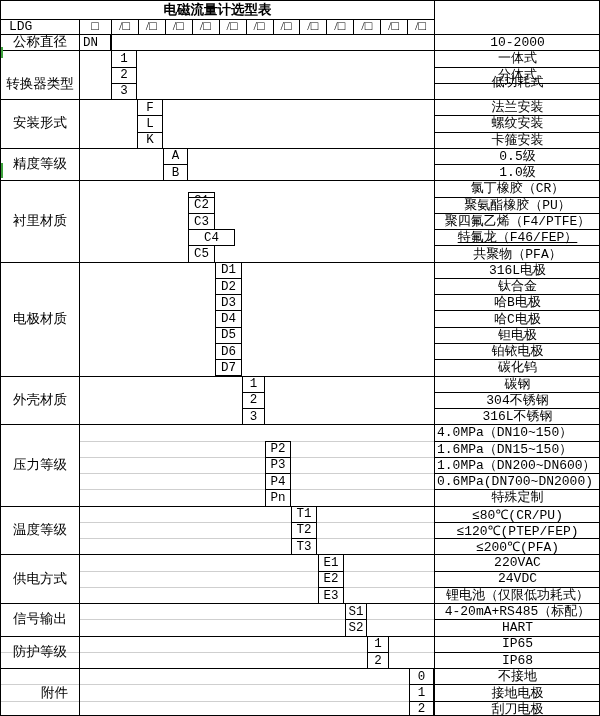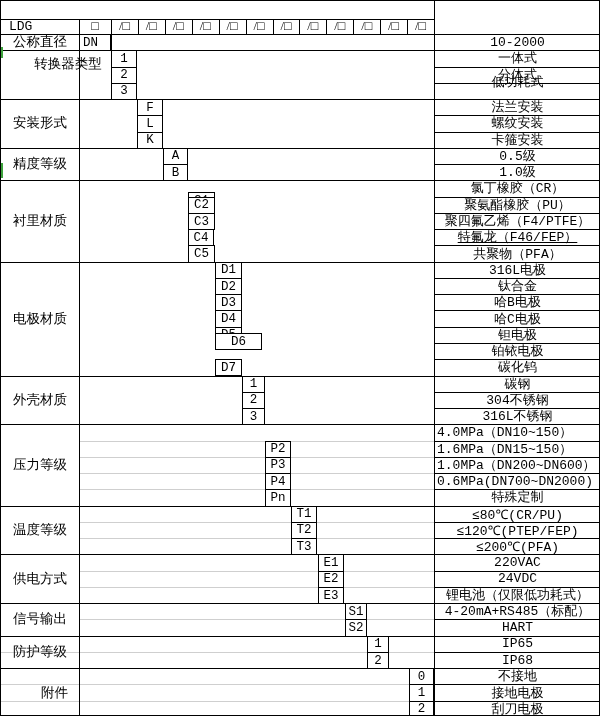--- a/index.html
+++ b/index.html
@@ -20,20 +20,21 @@
   .desc{z-index:4;}
   .slot{font-size:12.5px;z-index:4;}
   .txt{z-index:4;}
   .artifact{z-index:5;}
 </style>
 </head>
 <body>
 
 <div id="stage">
 
+  <div id="hdr-title" class="abs flexc title txt" style="left: 0px; top: 0px; width: 433px; height: 18px;">电磁流量计选型表</div>
   <div id="hdr-ldg" class="abs flexl mono txt" style="left: 0px; top: 18px; width: 78px; height: 15px; padding-left: 8px;">LDG</div>
   <div id="hdr-box" class="abs flexc slot txt" style="left: 78px; top: 18px; width: 32px; height: 15px;">□</div>
   <div id="generated">
       <div class="abs slot flexc" style="left: 110px; top: 18px; width: 26.92px; height: 15px;">/□</div>
       <div class="abs slot flexc" style="left: 136.92px; top: 18px; width: 26.92px; height: 15px;">/□</div>
       <div class="abs line" style="left: 136.92px; top: 18px; width: 1px; height: 15px;"></div>
       <div class="abs slot flexc" style="left: 163.83px; top: 18px; width: 26.92px; height: 15px;">/□</div>
       <div class="abs line" style="left: 163.83px; top: 18px; width: 1px; height: 15px;"></div>
       <div class="abs slot flexc" style="left: 190.75px; top: 18px; width: 26.92px; height: 15px;">/□</div>
       <div class="abs line" style="left: 190.75px; top: 18px; width: 1px; height: 15px;"></div>
@@ -55,21 +56,21 @@
       <div class="abs line" style="left: 406.08px; top: 18px; width: 1px; height: 15px;"></div>
       <div class="abs line" style="left: 0px; top: 18px; width: 433px; height: 1px;"></div>
       <div class="abs line" style="left: 0px; top: 33px; width: 600px; height: 1px;"></div>
       <div class="abs line" style="left: 78px; top: 18px; width: 1px; height: 698px;"></div>
       <div class="abs line" style="left: 433px; top: 0px; width: 1px; height: 716px;"></div>
       <div class="abs line" style="left: 110px; top: 18px; width: 1px; height: 31.26px;"></div>
       <div class="abs lbl flexc" style="left: 0px; top: 33px; width: 78px; height: 16.26px;">公称直径</div>
       <div class="abs codebox flexl" style="left: 78px; top: 33px; width: 32px; height: 17.26px; padding-left: 3px;">DN</div>
       <div class="abs desc mono flexc" style="left: 434px; top: 33px; width: 165px; height: 16.26px;">10-2000</div>
       <div class="abs line" style="left: 0px; top: 49.26px; width: 600px; height: 1px;"></div>
-      <div class="abs lbl flexc" style="left: 0px; top: 39px; width: 78px; height: 48.79px; margin-left: 28px;">转换器类型</div>
+      <div class="abs lbl flexc" style="left: 0px; top: 59px; width: 78px; height: 48.79px;">转换器类型</div>
       <div class="abs codebox flexc flexc" style="left: 110px; top: 49.26px; width: 26px; height: 17.26px;">1</div>
       <div class="abs desc mono flexc" style="left: 434px; top: 49.26px; width: 165px; height: 16.26px;">一体式</div>
       <div class="abs codebox flexc flexc" style="left: 110px; top: 65.52px; width: 26px; height: 17.26px;">2</div>
       <div class="abs desc mono flexc" style="left: 434px; top: 65.52px; width: 165px; height: 16.26px;">分体式</div>
       <div class="abs line" style="left: 433px; top: 65.52px; width: 167px; height: 1px;"></div>
       <div class="abs codebox flexc flexc" style="left: 110px; top: 81.79px; width: 26px; height: 17.26px;">3</div>
       <div class="abs desc mono flexc" style="left: 434px; top: 73px; width: 165px; height: 16.26px;">低功耗式</div>
       <div class="abs line" style="left: 433px; top: 81.79px; width: 167px; height: 1px;"></div>
       <div class="abs line" style="left: 0px; top: 98.05px; width: 600px; height: 1px;"></div>
       <div class="abs lbl flexc" style="left: 0px; top: 98.05px; width: 78px; height: 48.79px;">安装形式</div>
@@ -91,21 +92,21 @@
       <div class="abs line" style="left: 0px; top: 179.36px; width: 600px; height: 1px;"></div>
       <div class="abs lbl flexc" style="left: 0px; top: 179.36px; width: 78px; height: 81.31px;">衬里材质</div>
       <div class="abs codebox flexc flexc" style="left: 187px; top: 179.36px; width: 27px; height: 17.26px; margin-top: 12px;">C1</div>
       <div class="abs desc mono flexc" style="left: 434px; top: 179.36px; width: 165px; height: 16.26px;">氯丁橡胶（CR）</div>
       <div class="abs codebox flexc flexc" style="left: 187px; top: 195.62px; width: 27px; height: 17.26px;">C2</div>
       <div class="abs desc mono flexc" style="left: 434px; top: 195.62px; width: 165px; height: 16.26px;">聚氨酯橡胶（PU）</div>
       <div class="abs line" style="left: 433px; top: 195.62px; width: 167px; height: 1px;"></div>
       <div class="abs codebox flexc flexc" style="left: 187px; top: 211.88px; width: 27px; height: 17.26px;">C3</div>
       <div class="abs desc mono flexc" style="left: 434px; top: 211.88px; width: 165px; height: 16.26px;">聚四氟乙烯（F4/PTFE）</div>
       <div class="abs line" style="left: 433px; top: 211.88px; width: 167px; height: 1px;"></div>
-      <div class="abs codebox flexc flexc" style="left: 187px; top: 228.14px; width: 26px; height: 17.26px;">C4</div>
+      <div class="abs codebox flexc flexc" style="left: 187px; top: 228.14px; width: 47px; height: 17.26px;">C4</div>
       <div class="abs desc mono flexc" style="left: 434px; top: 228.14px; width: 165px; height: 16.26px; text-decoration: underline;">特氟龙（F46/FEP）</div>
       <div class="abs line" style="left: 433px; top: 228.14px; width: 167px; height: 1px;"></div>
       <div class="abs codebox flexc flexc" style="left: 187px; top: 244.4px; width: 27px; height: 17.26px;">C5</div>
       <div class="abs desc mono flexc" style="left: 434px; top: 244.4px; width: 165px; height: 16.26px;">共聚物（PFA）</div>
       <div class="abs line" style="left: 433px; top: 244.4px; width: 167px; height: 1px;"></div>
       <div class="abs line" style="left: 0px; top: 260.67px; width: 600px; height: 1px;"></div>
       <div class="abs lbl flexc" style="left: 0px; top: 260.67px; width: 78px; height: 113.83px;">电极材质</div>
       <div class="abs codebox flexc flexc" style="left: 214px; top: 260.67px; width: 27px; height: 17.26px;">D1</div>
       <div class="abs desc mono flexc" style="left: 434px; top: 260.67px; width: 165px; height: 16.26px;">316L电极</div>
       <div class="abs codebox flexc flexc" style="left: 214px; top: 276.93px; width: 27px; height: 17.26px;">D2</div>
@@ -113,21 +114,21 @@
       <div class="abs line" style="left: 433px; top: 276.93px; width: 167px; height: 1px;"></div>
       <div class="abs codebox flexc flexc" style="left: 214px; top: 293.19px; width: 27px; height: 17.26px;">D3</div>
       <div class="abs desc mono flexc" style="left: 434px; top: 293.19px; width: 165px; height: 16.26px;">哈B电极</div>
       <div class="abs line" style="left: 433px; top: 293.19px; width: 167px; height: 1px;"></div>
       <div class="abs codebox flexc flexc" style="left: 214px; top: 309.45px; width: 27px; height: 17.26px;">D4</div>
       <div class="abs desc mono flexc" style="left: 434px; top: 309.45px; width: 165px; height: 16.26px;">哈C电极</div>
       <div class="abs line" style="left: 433px; top: 309.45px; width: 167px; height: 1px;"></div>
       <div class="abs codebox flexc flexc" style="left: 214px; top: 325.71px; width: 27px; height: 17.26px;">D5</div>
       <div class="abs desc mono flexc" style="left: 434px; top: 325.71px; width: 165px; height: 16.26px;">钽电极</div>
       <div class="abs line" style="left: 433px; top: 325.71px; width: 167px; height: 1px;"></div>
-      <div class="abs codebox flexc flexc" style="left: 214px; top: 332px; width: 47px; height: 17.26px;">D6</div>
+      <div class="abs codebox flexc flexc" style="left: 214px; top: 342px; width: 27px; height: 17.26px;">D6</div>
       <div class="abs desc mono flexc" style="left: 434px; top: 341.98px; width: 165px; height: 16.26px;">铂铱电极</div>
       <div class="abs line" style="left: 433px; top: 341.98px; width: 167px; height: 1px;"></div>
       <div class="abs codebox flexc flexc" style="left: 214px; top: 358.24px; width: 27px; height: 17.26px;">D7</div>
       <div class="abs desc mono flexc" style="left: 434px; top: 358.24px; width: 165px; height: 16.26px;">碳化钨</div>
       <div class="abs line" style="left: 433px; top: 358.24px; width: 167px; height: 1px;"></div>
       <div class="abs line" style="left: 0px; top: 374.5px; width: 600px; height: 1px;"></div>
       <div class="abs lbl flexc" style="left: 0px; top: 374.5px; width: 78px; height: 48.79px;">外壳材质</div>
       <div class="abs codebox flexc flexc" style="left: 241px; top: 374.5px; width: 23px; height: 17.26px;">1</div>
       <div class="abs desc mono flexc" style="left: 434px; top: 374.5px; width: 165px; height: 16.26px;">碳钢</div>
       <div class="abs codebox flexc flexc" style="left: 241px; top: 390.76px; width: 23px; height: 17.26px;">2</div>

